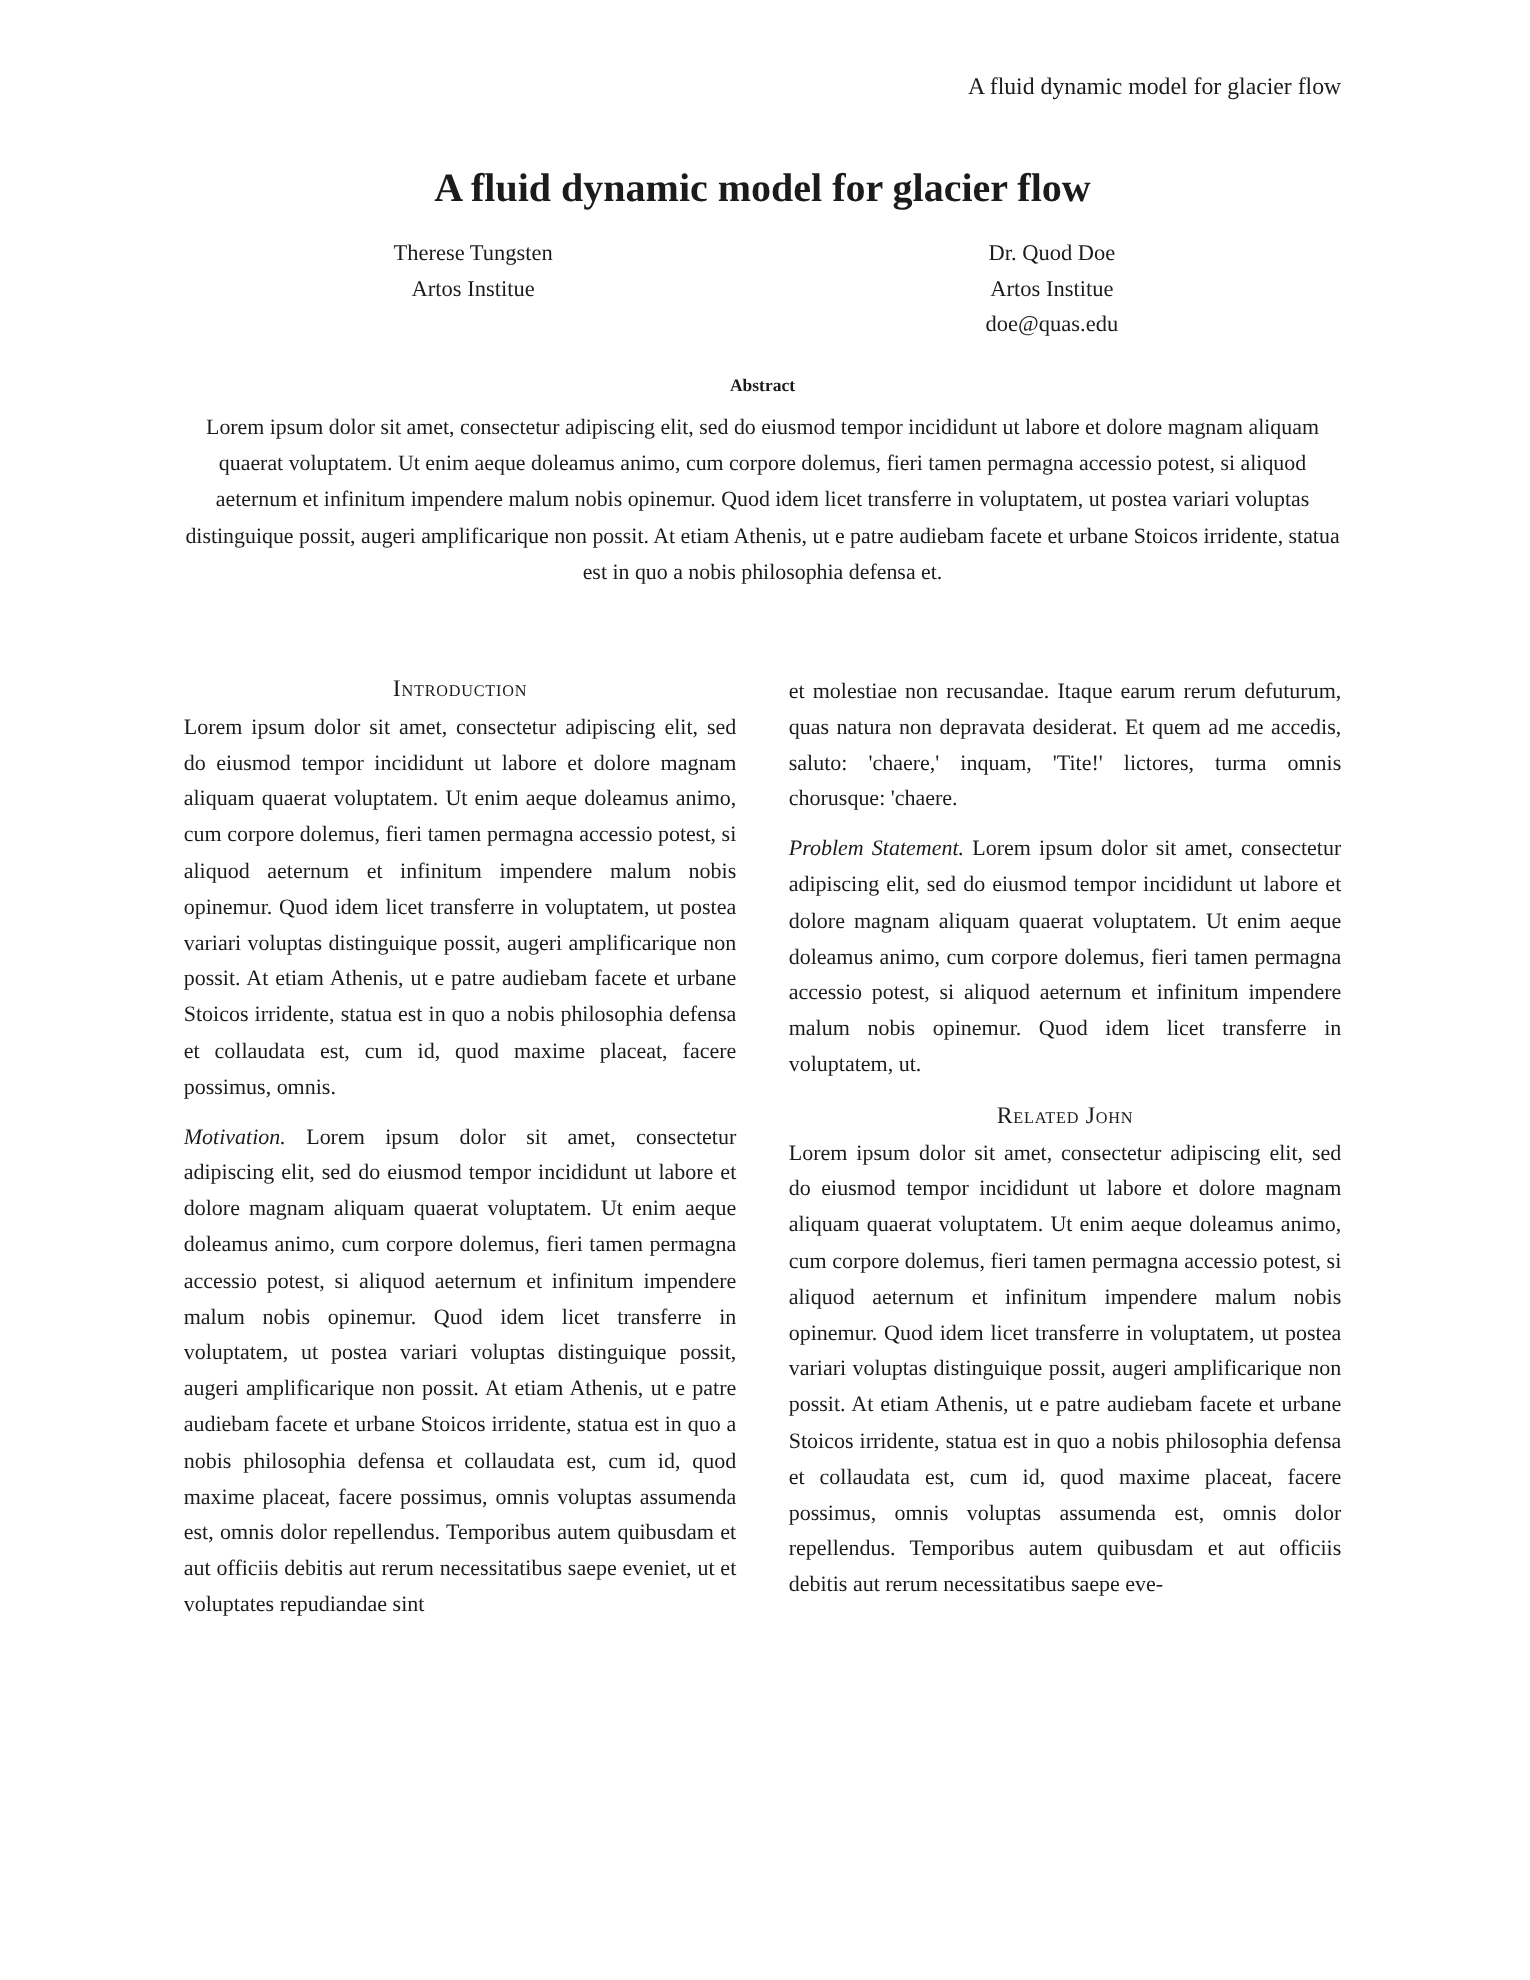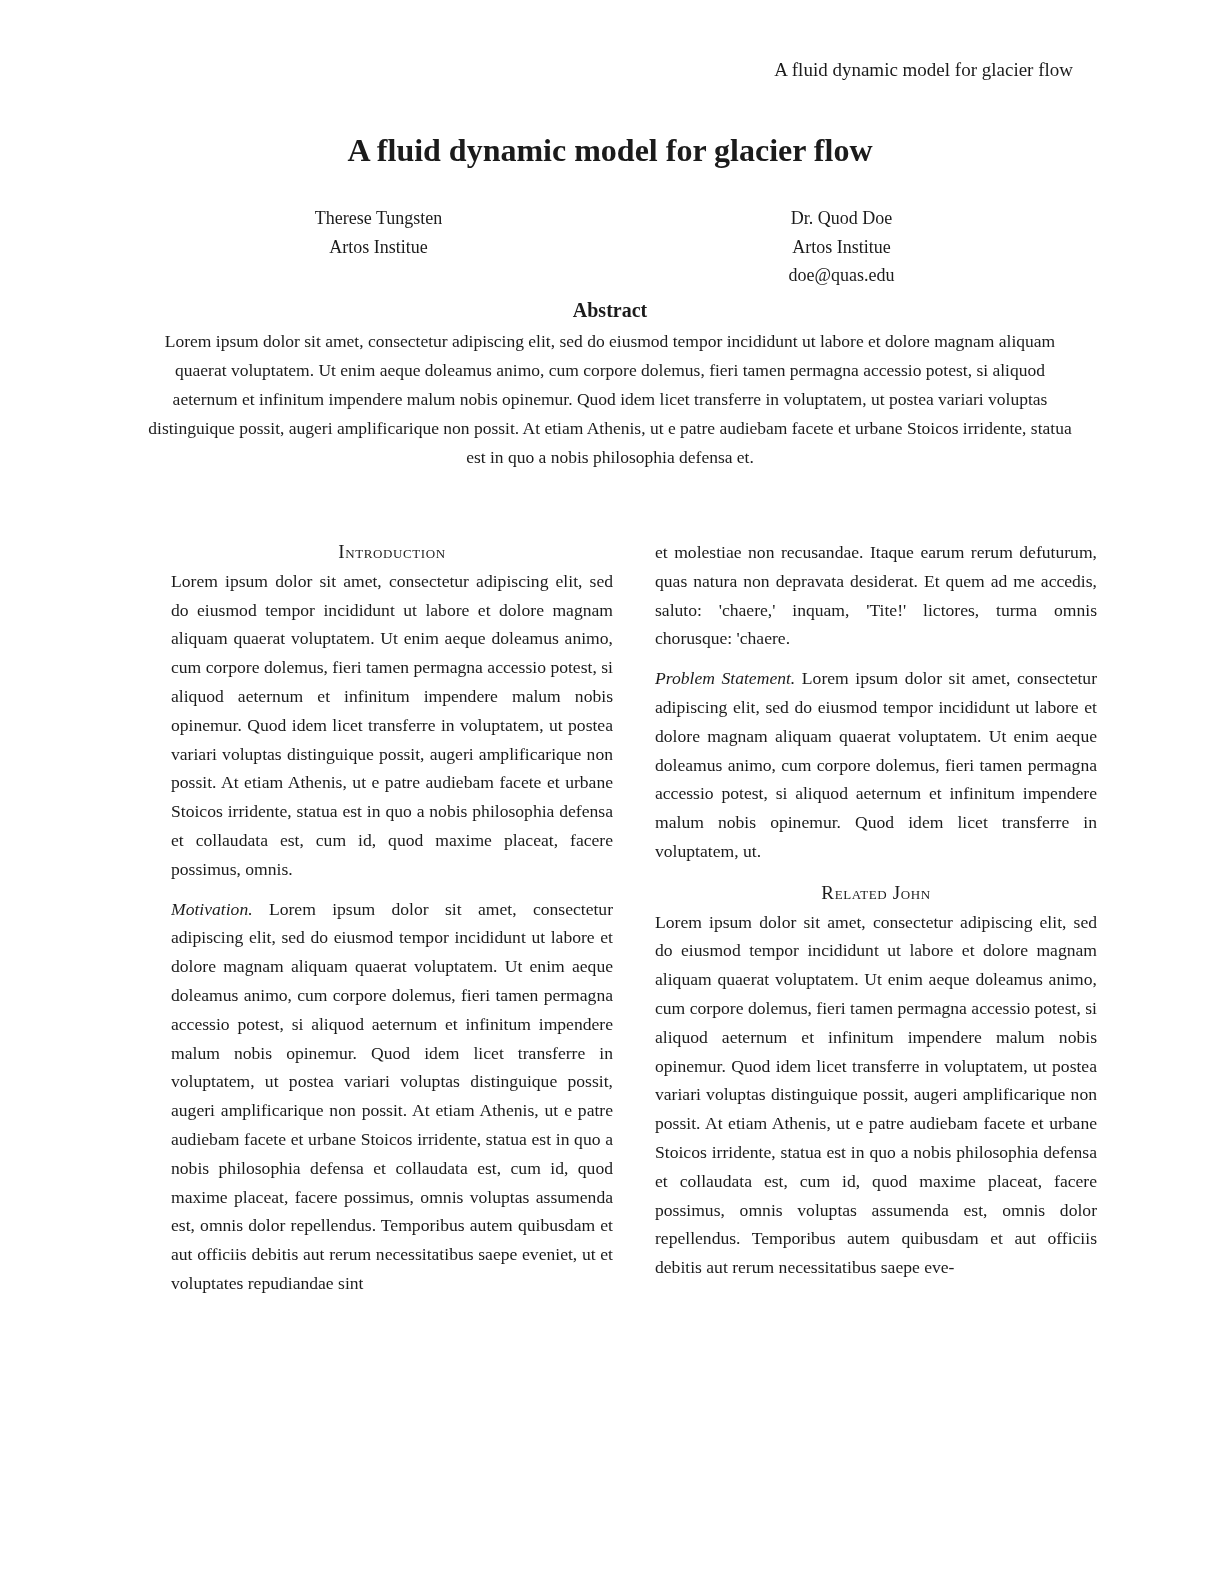--- a/index.html
+++ b/index.html
@@ -31,38 +31,38 @@
     left: 147px;
     width: 926px;
     margin: 0;
     text-align: center;
     font-size: 32px;
     font-weight: bold;
     line-height: 40px;
   }
   .authors {
     position: absolute;
-    top: 204px;
+    top: 188px;
     left: 147px;
     width: 926px;
     display: flex;
   }
   .author {
     flex: 1;
     text-align: center;
     font-size: 18px;
     line-height: 28.5px;
   }
   .abstract-head {
     position: absolute;
     top: 298px;
     left: 147px;
     width: 926px;
     text-align: center;
-    font-size: 20px;
+    font-size: 14px;
     font-weight: bold;
     line-height: 24px;
   }
   .abstract-text {
     position: absolute;
     top: 327px;
     left: 147px;
     width: 926px;
     margin: 0;
     text-align: center;
@@ -71,21 +71,20 @@
   }
   .columns {
     position: absolute;
     top: 538px;
     left: 147px;
     width: 926px;
     height: 900px;
     display: flex;
     gap: 42px;
     overflow: hidden;
-    margin-left: 24px;
   }
   .col {
     width: 442px;
     font-size: 17.6px;
     line-height: 28.8px;
     text-align: justify;
     hyphens: auto;
     -webkit-hyphens: auto;
   }
   .col p { margin: 0; }

